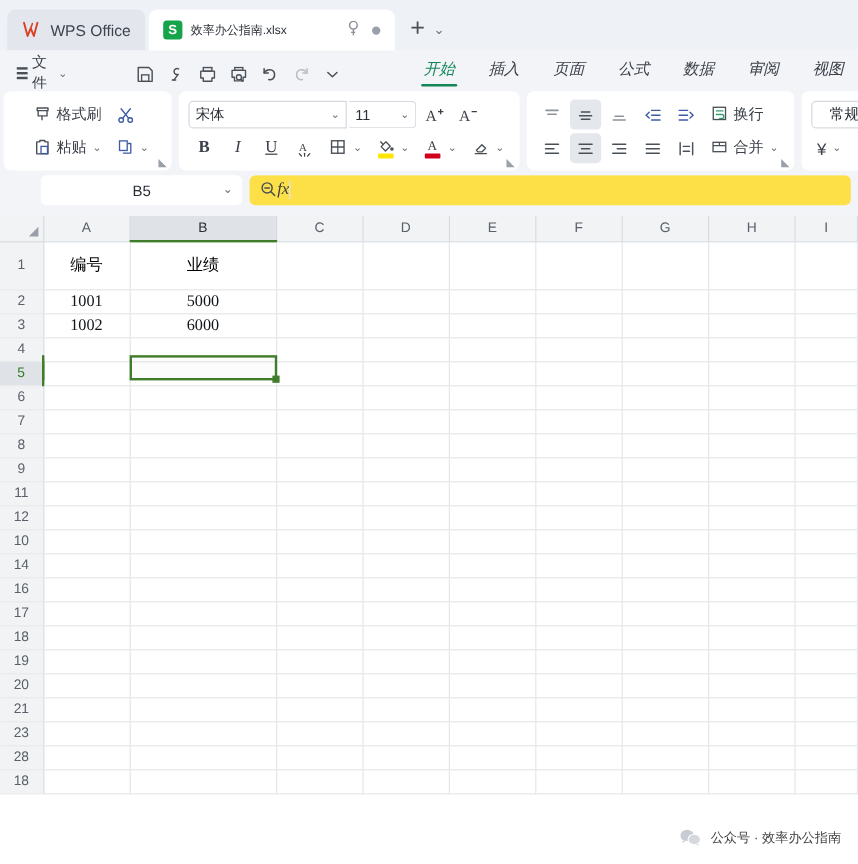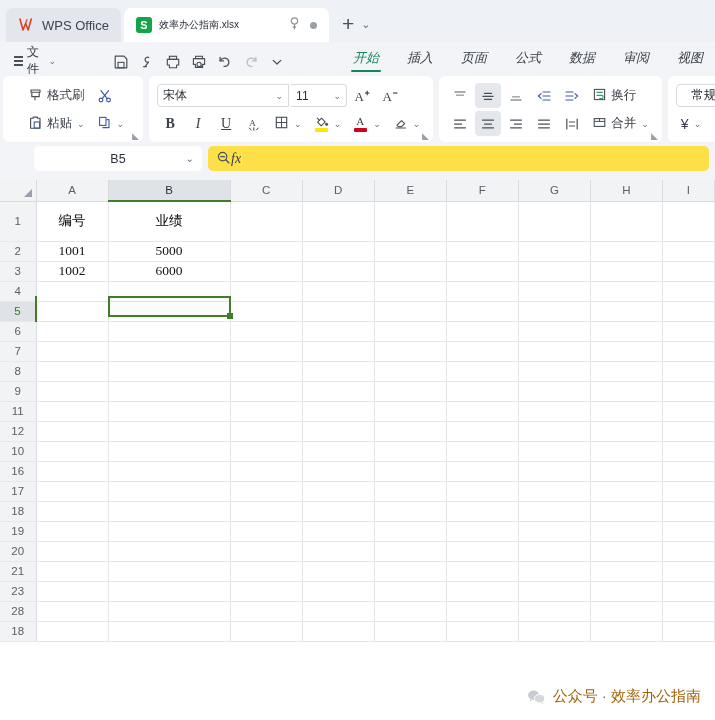--- a/index.html
+++ b/index.html
@@ -502,22 +502,22 @@
     background: #3f7d28;
     pointer-events: none;
   }
   .watermark {
     position: absolute;
     right: 14px;
     bottom: 14px;
     display: flex;
     align-items: center;
     gap: 7px;
-    color: #a16207;
-    font-size: 15px;
+    color: #404040;
+    font-size: 11px;
     pointer-events: none;
     user-select: none;
     white-space: nowrap;
   }
   .wm-icon { color: #c8ccd2; display: flex; align-items: center; }
 </style>
 </head>
 <body>
 
 <div class="app">
@@ -1060,20 +1060,32 @@
             <td class="cell"></td>
             <td class="cell"></td>
             <td class="cell"></td>
             <td class="cell"></td>
             <td class="cell"></td>
             <td class="cell"></td>
             <td class="cell"></td>
             <td class="cell"></td>
           </tr>
           <tr>
+            <td class="rowhead">14</td>
+            <td class="cell"></td>
+            <td class="cell"></td>
+            <td class="cell"></td>
+            <td class="cell"></td>
+            <td class="cell"></td>
+            <td class="cell"></td>
+            <td class="cell"></td>
+            <td class="cell"></td>
+            <td class="cell"></td>
+          </tr>
+          <tr>
             <td class="rowhead">16</td>
             <td class="cell"></td>
             <td class="cell"></td>
             <td class="cell"></td>
             <td class="cell"></td>
             <td class="cell"></td>
             <td class="cell"></td>
             <td class="cell"></td>
             <td class="cell"></td>
             <td class="cell"></td>

